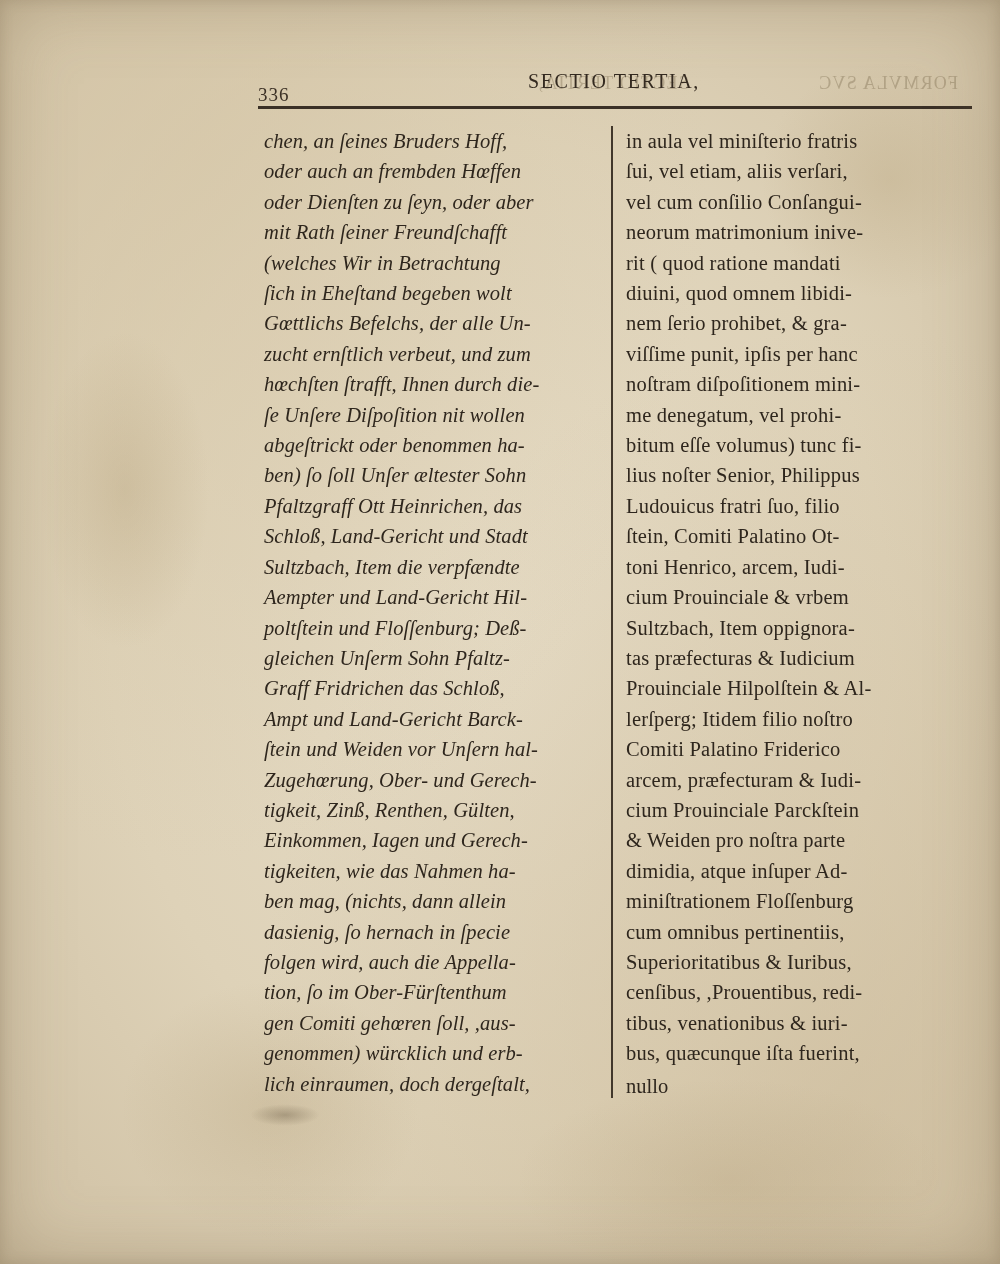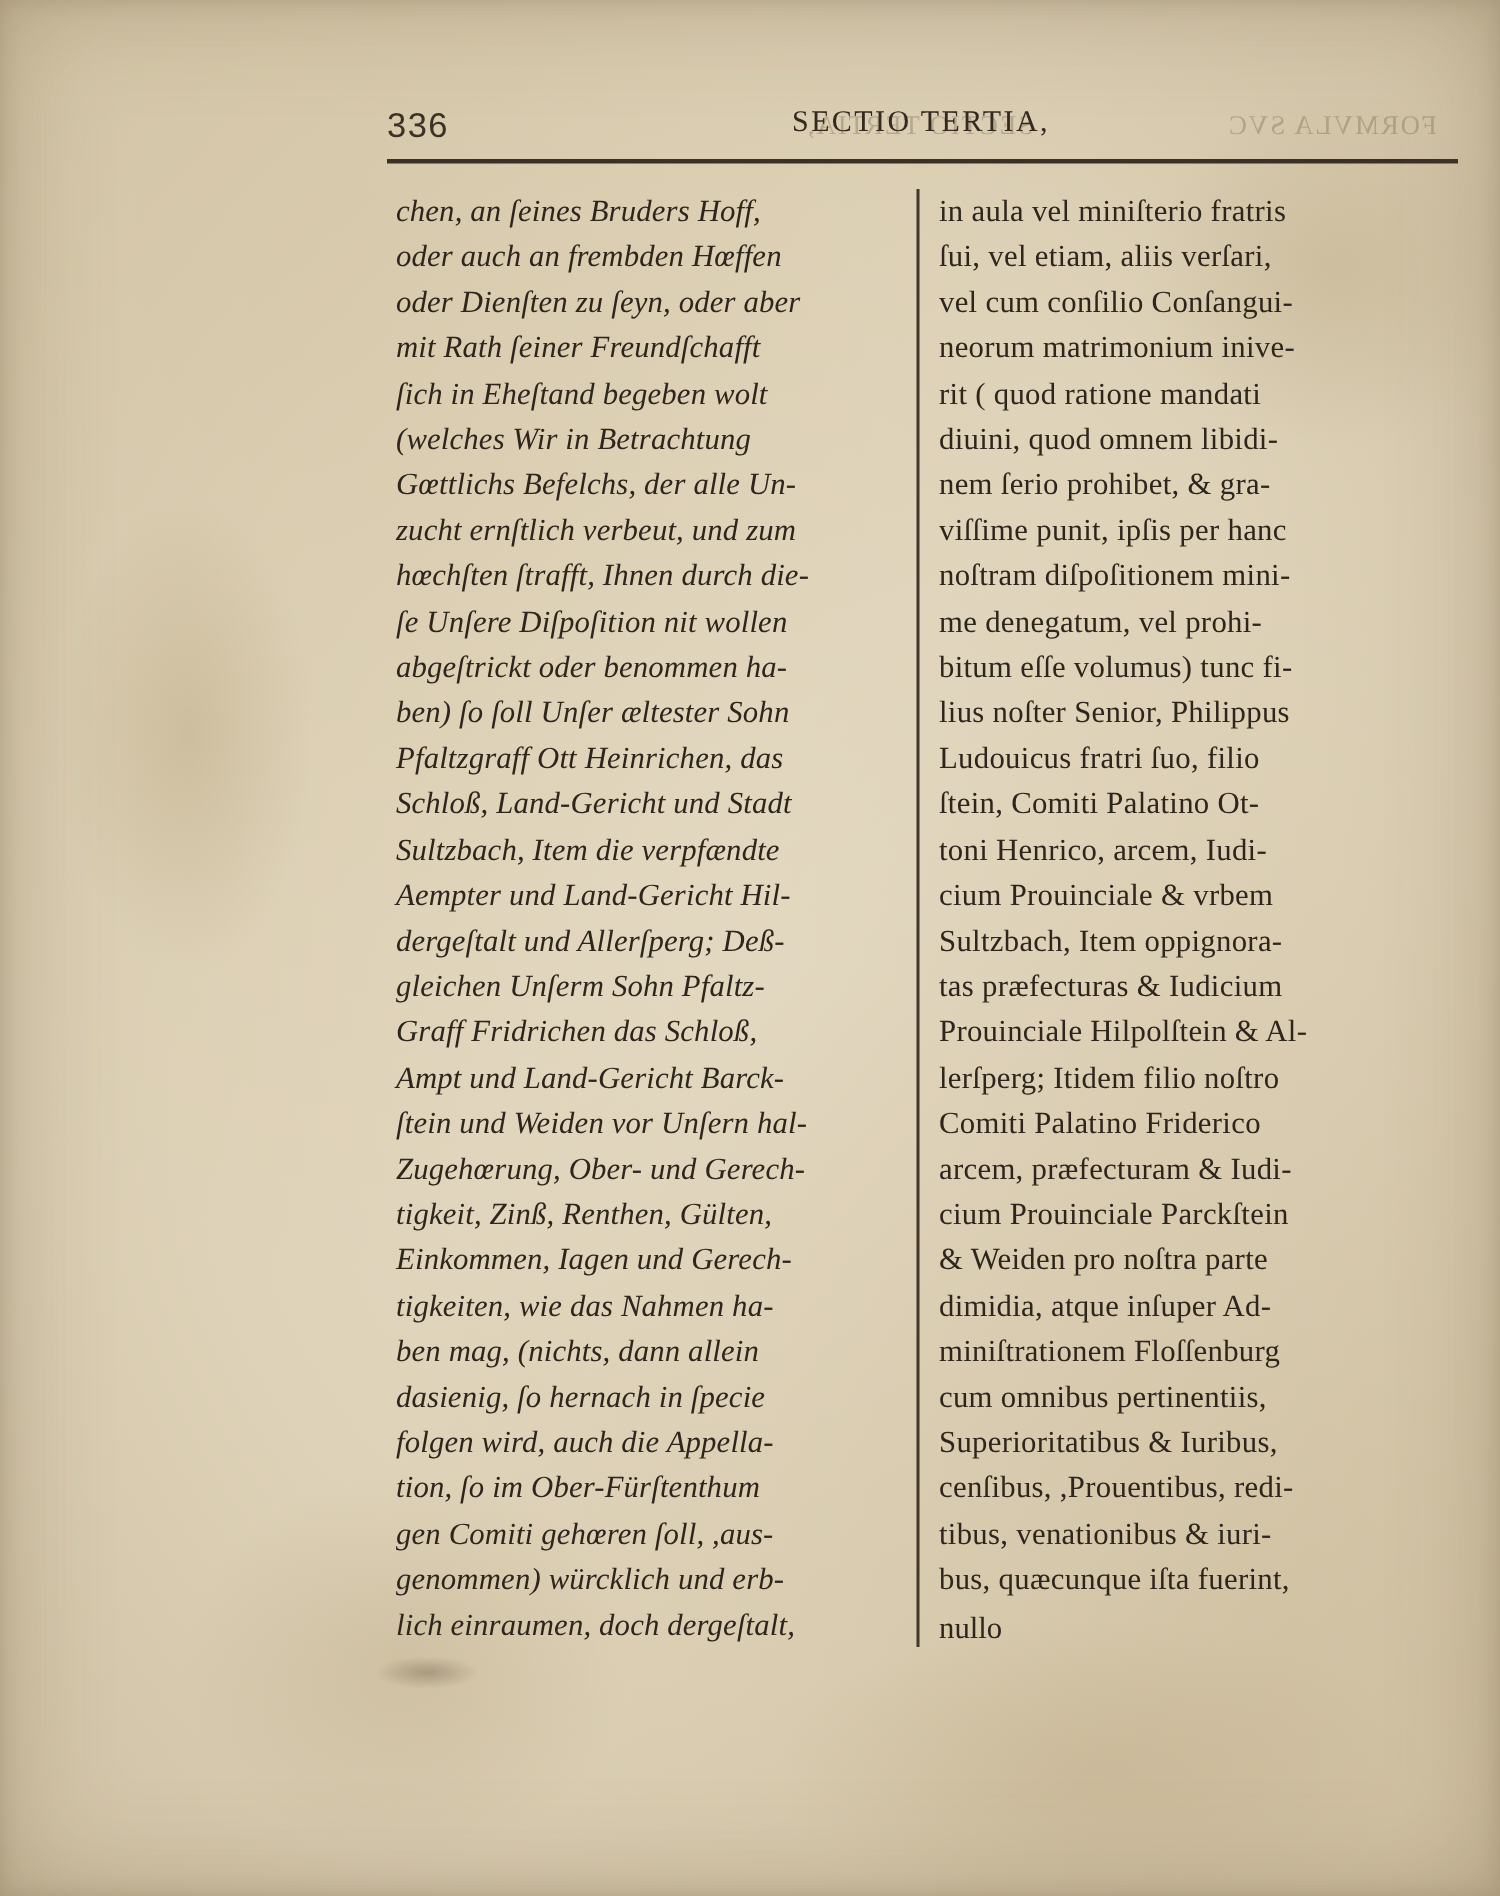--- a/index.html
+++ b/index.html
@@ -40,25 +40,25 @@
   .header {
     position: absolute;
     left: 258px;
     top: 70px;
     width: 712px;
     height: 30px;
   }
   .folio {
     position: absolute;
     left: 0;
-    top: 0;
-    font-size: 23px;
+    top: 14px;
+    font-size: 19px;
     letter-spacing: 1px;
     color: #3c3126;
-    font-family: Liberation Sans, sans-serif;
+    font-family: Liberation Serif, serif;
   }
   .running-title {
     position: absolute;
     left: 0;
     top: 0;
     width: 712px;
     text-align: center;
     font-size: 20px;
     letter-spacing: 1.6px;
     color: #342a20;
@@ -175,33 +175,33 @@
   <div class="rule"></div>
 
   <div class="columns">
     <div class="divider"></div>
 
     <div class="col col-left">
       <div class="line">chen, an ſeines Bruders Hoff,</div>
       <div class="line">oder auch an frembden Hœffen</div>
       <div class="line">oder Dienſten zu ſeyn, oder aber</div>
       <div class="line">mit Rath ſeiner Freundſchafft</div>
+      <div class="line">(welches Wir in Betrachtung</div>
       <div class="line">ſich in Eheſtand begeben wolt</div>
-      <div class="line">(welches Wir in Betrachtung</div>
       <div class="line">Gœttlichs Befelchs, der alle Un-</div>
       <div class="line">zucht ernſtlich verbeut, und zum</div>
       <div class="line">hœchſten ſtrafft, Ihnen durch die-</div>
       <div class="line">ſe Unſere Diſpoſition nit wollen</div>
       <div class="line">abgeſtrickt oder benommen ha-</div>
       <div class="line">ben) ſo ſoll Unſer æltester Sohn</div>
       <div class="line">Pfaltzgraff Ott Heinrichen, das</div>
       <div class="line">Schloß, Land-Gericht und Stadt</div>
       <div class="line">Sultzbach, Item die verpfændte</div>
       <div class="line">Aempter und Land-Gericht Hil-</div>
-      <div class="line">dergeſtalt und Allerſperg; Deß-</div>
+      <div class="line">poltſtein und Floſſenburg; Deß-</div>
       <div class="line">gleichen Unſerm Sohn Pfaltz-</div>
       <div class="line">Graff Fridrichen das Schloß,</div>
       <div class="line">Ampt und Land-Gericht Barck-</div>
       <div class="line">ſtein und Weiden vor Unſern hal-</div>
       <div class="line">Zugehœrung, Ober- und Gerech-</div>
       <div class="line">tigkeit, Zinß, Renthen, Gülten,</div>
       <div class="line">Einkommen, Iagen und Gerech-</div>
       <div class="line">tigkeiten, wie das Nahmen ha-</div>
       <div class="line">ben mag, (nichts, dann allein</div>
       <div class="line">dasienig, ſo hernach in ſpecie</div>

